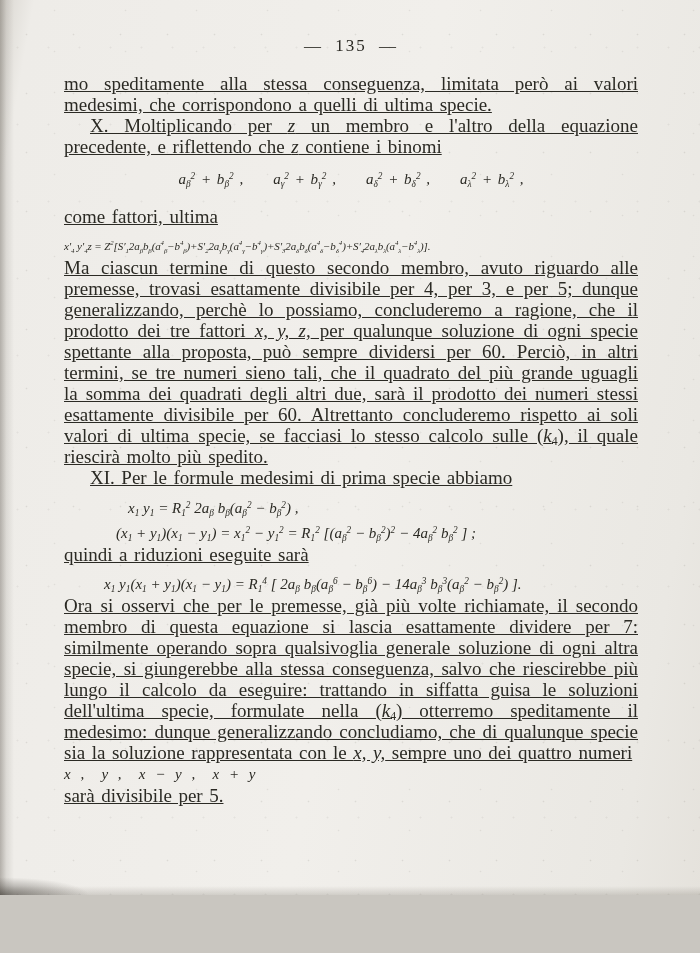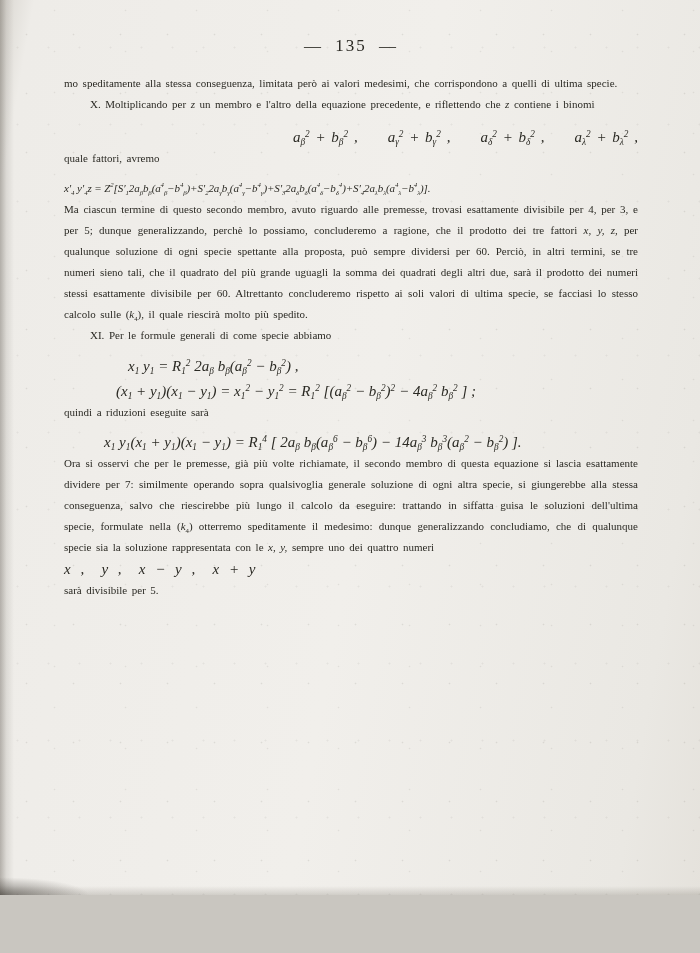--- a/index.html
+++ b/index.html
@@ -46,42 +46,43 @@
     text-align: center;
     font-size: 17px;
     line-height: 20px;
     letter-spacing: 2px;
     margin-bottom: 17px;
     word-spacing: 6px;
   }
 
   p.body-text {
     margin: 0;
-    font-size: 11px;
+    font-size: 19px;
     line-height: 21px;
     text-align: justify;
     word-spacing: 1.8px;
+    text-decoration: underline;
   }
   p.indent { text-indent: 26px; }
 
   .formula {
     font-style: italic;
     font-size: 15px;
     line-height: 21px;
     white-space: nowrap;
   }
   .formula sub, .formula sup, p.body-text sub {
     font-size: 62%;
     line-height: 0;
   }
   .formula sup { vertical-align: 5px; }
   .formula sub { vertical-align: -3px; }
   p.body-text sub { vertical-align: -3px; }
 
-  .f-binomials { text-align: right; margin: 12px 0 0 0; word-spacing: 2px; }
+  .f-binomials { text-align: center; margin: 12px 0 16px 0; word-spacing: 2px; }
   .f-come     { margin: 14px 0 0 0; }
   .f-main     { margin: 9px 0 0 0; font-size: 11px; letter-spacing: -0.1px; }
   .m-ma       { margin-top: 22px; }
   .m-xi       { margin-top: 6px; }
   .f-xy       { margin: 10px 0 0 0; padding-left: 64px; }
   .f-sumdiff  { margin: 4px 0 0 0; padding-left: 52px; }
   .m-quindi   { margin-top: 14px; }
   .f-product  { margin: 9px 0 0 0; padding-left: 40px; }
   .m-ora      { margin-top: 16px; }
   .f-four     { text-align: left; margin: 1px 0 0 0; word-spacing: 6px; }
@@ -98,27 +99,27 @@
   <div class="content">
 
     <div class="page-number">— 135 —</div>
 
     <p class="body-text">mo speditamente alla stessa conseguenza, limitata però ai valori medesimi, che corrispondono a quelli di ultima specie.</p>
 
     <p class="body-text indent">X. Moltiplicando per <i>z</i> un membro e l'altro della equazione precedente, e riflettendo che <i>z</i> contiene i binomi</p>
 
     <div class="formula f-binomials">a<sub>β</sub><sup>2</sup> + b<sub>β</sub><sup>2</sup> ,  a<sub>γ</sub><sup>2</sup> + b<sub>γ</sub><sup>2</sup> ,  a<sub>δ</sub><sup>2</sup> + b<sub>δ</sub><sup>2</sup> ,  a<sub>λ</sub><sup>2</sup> + b<sub>λ</sub><sup>2</sup> ,</div>
 
-    <p class="body-text f-come">quale fattori, avremo</p>
+    <p class="body-text f-come">come fattori, ultima</p>
 
     <div class="formula f-main">x′<sub>4</sub> y′<sub>4</sub>z = Z<sup>2</sup>[S′<sub>1</sub>2a<sub>β</sub>b<sub>β</sub>(a<sup>4</sup><sub>β</sub>−b<sup>4</sup><sub>β</sub>)+S′<sub>2</sub>2a<sub>γ</sub>b<sub>γ</sub>(a<sup>4</sup><sub>γ</sub>−b<sup>4</sup><sub>γ</sub>)+S′<sub>3</sub>2a<sub>δ</sub>b<sub>δ</sub>(a<sup>4</sup><sub>δ</sub>−b<sub>δ</sub><sup>4</sup>)+S′<sub>4</sub>2a<sub>λ</sub>b<sub>λ</sub>(a<sup>4</sup><sub>λ</sub>−b<sup>4</sup><sub>λ</sub>)].</div>
 
     <p class="body-text m-ma">Ma ciascun termine di questo secondo membro, avuto riguardo alle premesse, trovasi esattamente divisibile per 4, per 3, e per 5; dunque generalizzando, perchè lo possiamo, concluderemo a ragione, che il prodotto dei tre fattori <i>x, y, z,</i> per qualunque soluzione di ogni specie spettante alla proposta, può sempre dividersi per 60. Perciò, in altri termini, se tre numeri sieno tali, che il quadrato del più grande uguagli la somma dei quadrati degli altri due, sarà il prodotto dei numeri stessi esattamente divisibile per 60. Altrettanto concluderemo rispetto ai soli valori di ultima specie, se facciasi lo stesso calcolo sulle (<i>k</i><sub>4</sub>), il quale riescirà molto più spedito.</p>
 
-    <p class="body-text indent m-xi">XI. Per le formule generali di come specie abbiamo</p>
+    <p class="body-text indent m-xi">XI. Per le formule medesimi di prima specie abbiamo</p>
 
     <div class="formula f-xy">x<sub>1</sub> y<sub>1</sub> = R<sub>1</sub><sup>2</sup> 2a<sub>β</sub> b<sub>β</sub>(a<sub>β</sub><sup>2</sup> − b<sub>β</sub><sup>2</sup>) ,</div>
 
     <div class="formula f-sumdiff">(x<sub>1</sub> + y<sub>1</sub>)(x<sub>1</sub> − y<sub>1</sub>) = x<sub>1</sub><sup>2</sup> − y<sub>1</sub><sup>2</sup> = R<sub>1</sub><sup>2</sup> [(a<sub>β</sub><sup>2</sup> − b<sub>β</sub><sup>2</sup>)<sup>2</sup> − 4a<sub>β</sub><sup>2</sup> b<sub>β</sub><sup>2</sup> ] ;</div>
 
     <p class="body-text m-quindi">quindi a riduzioni eseguite sarà</p>
 
     <div class="formula f-product">x<sub>1</sub> y<sub>1</sub>(x<sub>1</sub> + y<sub>1</sub>)(x<sub>1</sub> − y<sub>1</sub>) = R<sub>1</sub><sup>4</sup> [ 2a<sub>β</sub> b<sub>β</sub>(a<sub>β</sub><sup>6</sup> − b<sub>β</sub><sup>6</sup>) − 14a<sub>β</sub><sup>3</sup> b<sub>β</sub><sup>3</sup>(a<sub>β</sub><sup>2</sup> − b<sub>β</sub><sup>2</sup>) ].</div>
 
     <p class="body-text m-ora">Ora si osservi che per le premesse, già più volte richiamate, il secondo membro di questa equazione si lascia esattamente dividere per 7: similmente operando sopra qualsivoglia generale soluzione di ogni altra specie, si giungerebbe alla stessa conseguenza, salvo che riescirebbe più lungo il calcolo da eseguire: trattando in siffatta guisa le soluzioni dell'ultima specie, formulate nella (<i>k</i><sub>4</sub>) otterremo speditamente il medesimo: dunque generalizzando concludiamo, che di qualunque specie sia la soluzione rappresentata con le <i>x, y,</i> sempre uno dei quattro numeri</p>

